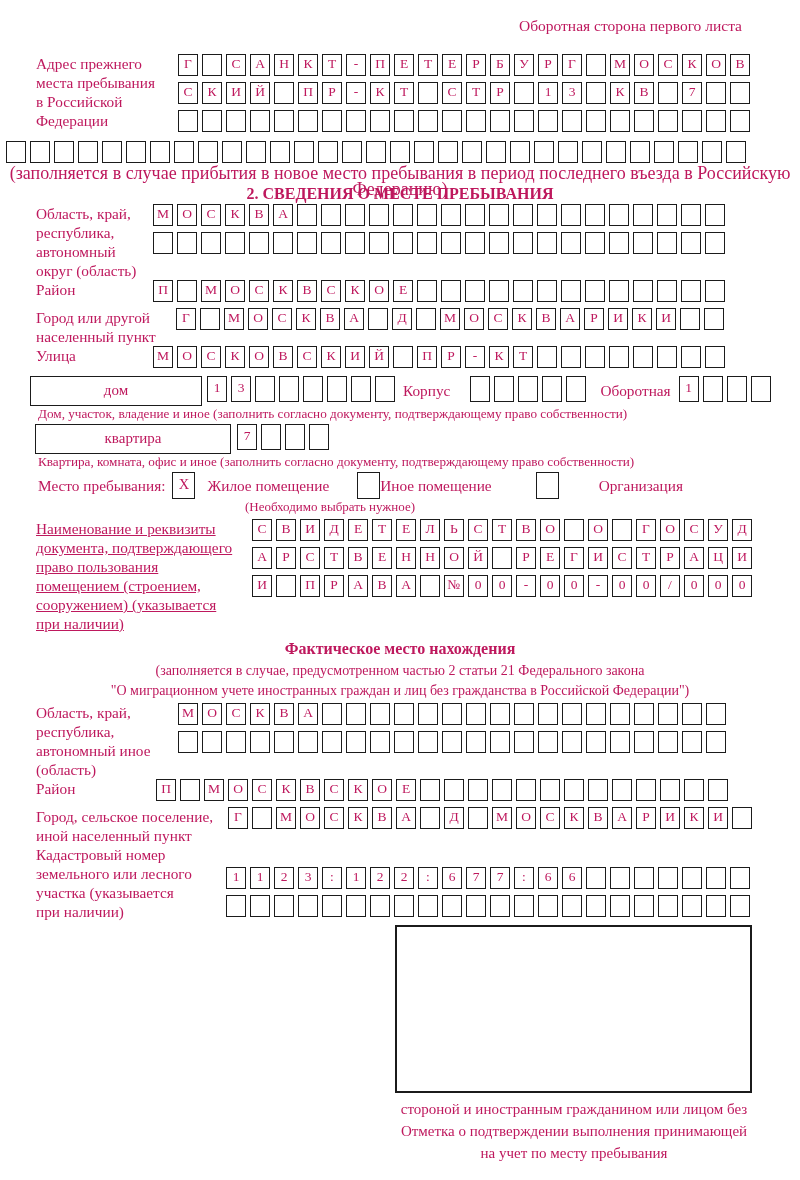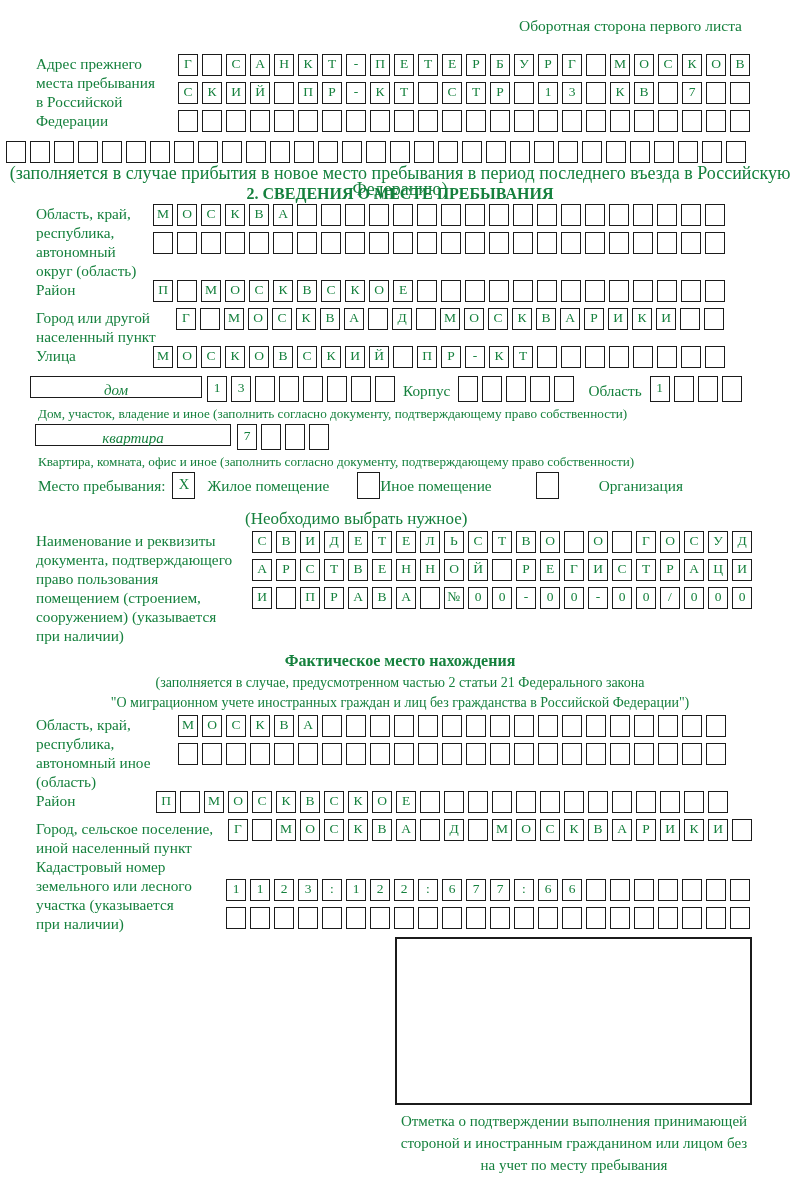--- a/index.html
+++ b/index.html
@@ -1,47 +1,47 @@
 <!DOCTYPE html>
 <html><head>
 <meta charset="utf-8">
 <style>
   html,body{margin:0;padding:0;background:#fff;}
-  .page{position:relative;width:800px;height:1180px;background:#fff;color:#15803d;
+  .page{position:relative;width:800px;height:1180px;background:#fff;color:#be185d;
         font-family:"Liberation Serif",serif;overflow:hidden;}
   .hdr{padding:16px 58px 0 0;text-align:right;font-size:15.5px;height:20px;line-height:20px;}
   .band{display:flex;align-items:flex-start;}
   .lbl{font-size:15.3px;line-height:19px;flex:none;}
   .lbl .ln{height:19px;}
   .grid{flex:none;}
   .boxrow{height:22px;margin-bottom:6px;white-space:nowrap;}
   .bx{display:inline-block;box-sizing:border-box;width:20px;height:22px;border:1.7px solid #1b1b1b;
       margin-right:4px;text-align:center;font-size:13.5px;line-height:18px;vertical-align:top;}
   .full{margin:3px 0 0 6px;}
   .note{font-size:18px;text-align:center;line-height:16px;height:16px;}
   .lnote{margin-left:38px;font-size:13.2px;line-height:16px;height:16px;text-align:left;}
   .sec-title{font-weight:bold;text-align:center;font-size:16px;line-height:20px;margin-top:3px;height:20px;}
-  .longbox{box-sizing:border-box;border:1.7px solid #1b1b1b;height:22px;line-height:27px;
-           text-align:center;font-size:15px;flex:none;font-style:italic;}
+  .longbox{box-sizing:border-box;border:1.7px solid #1b1b1b;height:30px;line-height:27px;
+           text-align:center;font-size:15px;flex:none;}
   .house-band{margin:2px 0 0 30px;height:30px;}
   .house-band .boxrow{height:26px;margin-bottom:18px;}
   .house-band .bx{height:26px;line-height:22px;}
   .inl{line-height:30px;font-size:15.3px;flex:none;}
   .stay-band{margin:2px 0 0 38px;height:27px;display:flex;align-items:center;font-size:15.3px;}
   .cbx{display:inline-block;box-sizing:border-box;width:23px;height:27px;border:1.7px solid #1b1b1b;
        text-align:center;font-size:14.5px;line-height:23px;flex:none;}
-  .sel-note{margin-left:245px;font-size:17px;line-height:16px;height:16px;margin-top:12px;}
+  .sel-note{margin-left:245px;font-size:13px;line-height:16px;height:16px;}
   .cnote{font-size:14px;text-align:center;line-height:20px;}
   .goffset{margin-top:22px;}
   .bigbox{margin:2px 0 0 395px;width:357px;height:168px;border:2px solid #1b1b1b;box-sizing:border-box;}
   .cap{margin:5px 0 0 385px;width:378px;text-align:center;font-size:15px;line-height:22px;}
   .mt2{margin-top:2px;}.mt4{margin-top:4px;}.mt6{margin-top:6px;}
   .ml38{margin-left:36px;}
   .w117{width:117px;}.w140{width:140px;}.w142{width:142px;}
-  .w120{width:120px;}.w190{width:190px;}.w192{width:192px;}.w216{width:216px;}
+  .w120{width:120px;}.w190{width:190px;}.w192{width:192px;}.w216{width:216px;text-decoration:underline;}
 </style>
 </head>
 <body>
 
 <div class="page">
 
   <div class="hdr">Оборотная сторона первого листа</div>
 
   <div class="band ml38" style="margin-top:18px;">
     <div class="lbl w142">
@@ -88,23 +88,23 @@
   </div>
 
   <div class="band ml38">
     <div class="lbl w117">Улица</div>
     <div class="boxrow"><span class="bx">М</span><span class="bx">О</span><span class="bx">С</span><span class="bx">К</span><span class="bx">О</span><span class="bx">В</span><span class="bx">С</span><span class="bx">К</span><span class="bx">И</span><span class="bx">Й</span><span class="bx"></span><span class="bx">П</span><span class="bx">Р</span><span class="bx">-</span><span class="bx">К</span><span class="bx">Т</span><span class="bx"></span><span class="bx"></span><span class="bx"></span><span class="bx"></span><span class="bx"></span><span class="bx"></span><span class="bx"></span><span class="bx"></span></div>
   </div>
 
   <div class="band house-band">
     <div class="longbox" style="width:172px;margin-right:5px;">дом</div>
     <div class="boxrow"><span class="bx">1</span><span class="bx">3</span><span class="bx"></span><span class="bx"></span><span class="bx"></span><span class="bx"></span><span class="bx"></span><span class="bx"></span></div>
-    <div class="inl" style="margin:0 8px 0 4px;">Корпус</div>
+    <div class="inl" style="margin:0 20px 0 4px;">Корпус</div>
     <div class="boxrow"><span class="bx"></span><span class="bx"></span><span class="bx"></span><span class="bx"></span><span class="bx"></span></div>
-    <div class="inl" style="margin:0 8px 0 10px;">Область</div>
+    <div class="inl" style="margin:0 8px 0 10px;">Оборотная</div>
     <div class="boxrow"><span class="bx">1</span><span class="bx"></span><span class="bx"></span><span class="bx"></span></div>
   </div>
   <div class="lnote">Дом, участок, владение и иное (заполнить согласно документу, подтверждающему право собственности)</div>
 
   <div class="band house-band" style="margin-left:35px;">
     <div class="longbox" style="width:196px;margin-right:6px;">квартира</div>
     <div class="boxrow"><span class="bx">7</span><span class="bx"></span><span class="bx"></span><span class="bx"></span></div>
   </div>
   <div class="lnote">Квартира, комната, офис и иное (заполнить согласно документу, подтверждающему право собственности)</div>
 
@@ -175,18 +175,18 @@
         <div class="ln">при наличии)</div>
       </div>
     <div class="grid goffset">
       <div class="boxrow"><span class="bx">1</span><span class="bx">1</span><span class="bx">2</span><span class="bx">3</span><span class="bx">:</span><span class="bx">1</span><span class="bx">2</span><span class="bx">2</span><span class="bx">:</span><span class="bx">6</span><span class="bx">7</span><span class="bx">7</span><span class="bx">:</span><span class="bx">6</span><span class="bx">6</span><span class="bx"></span><span class="bx"></span><span class="bx"></span><span class="bx"></span><span class="bx"></span><span class="bx"></span><span class="bx"></span></div>
       <div class="boxrow"><span class="bx"></span><span class="bx"></span><span class="bx"></span><span class="bx"></span><span class="bx"></span><span class="bx"></span><span class="bx"></span><span class="bx"></span><span class="bx"></span><span class="bx"></span><span class="bx"></span><span class="bx"></span><span class="bx"></span><span class="bx"></span><span class="bx"></span><span class="bx"></span><span class="bx"></span><span class="bx"></span><span class="bx"></span><span class="bx"></span><span class="bx"></span><span class="bx"></span></div>
     </div>
   </div>
 
   <div class="bigbox"></div>
   <div class="cap">
+      <div class="ln">стороной и иностранным гражданином или лицом без</div>
       <div class="ln">Отметка о подтверждении выполнения принимающей</div>
-      <div class="ln">стороной и иностранным гражданином или лицом без</div>
       <div class="ln">на учет по месту пребывания</div>
     </div>
 
 </div>
 
 </body></html>

